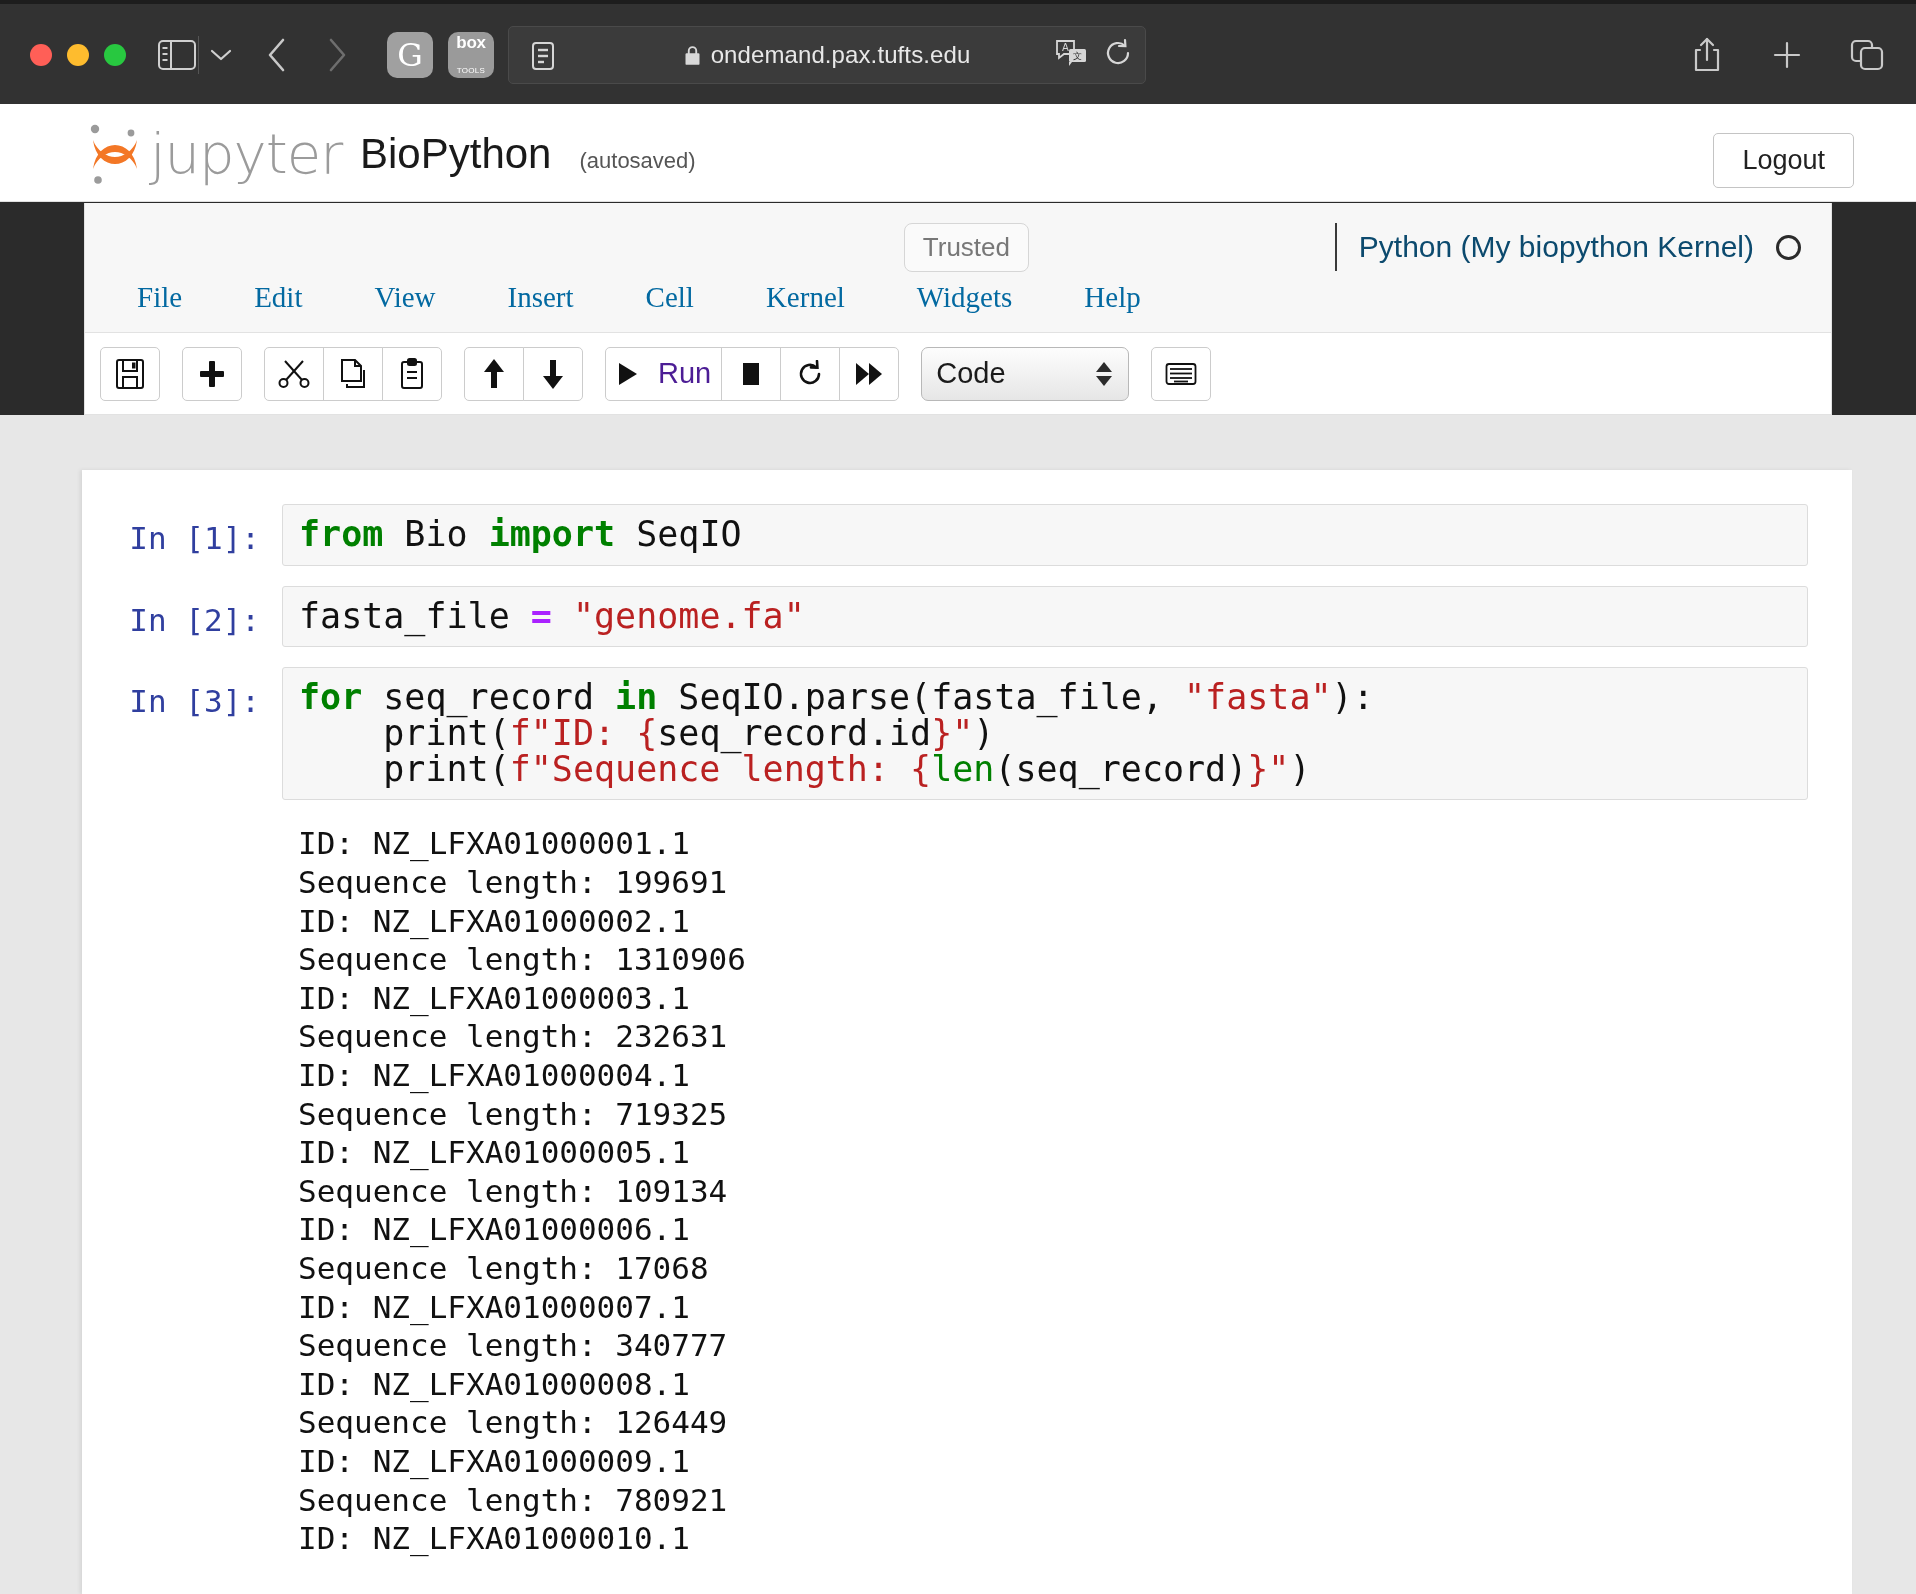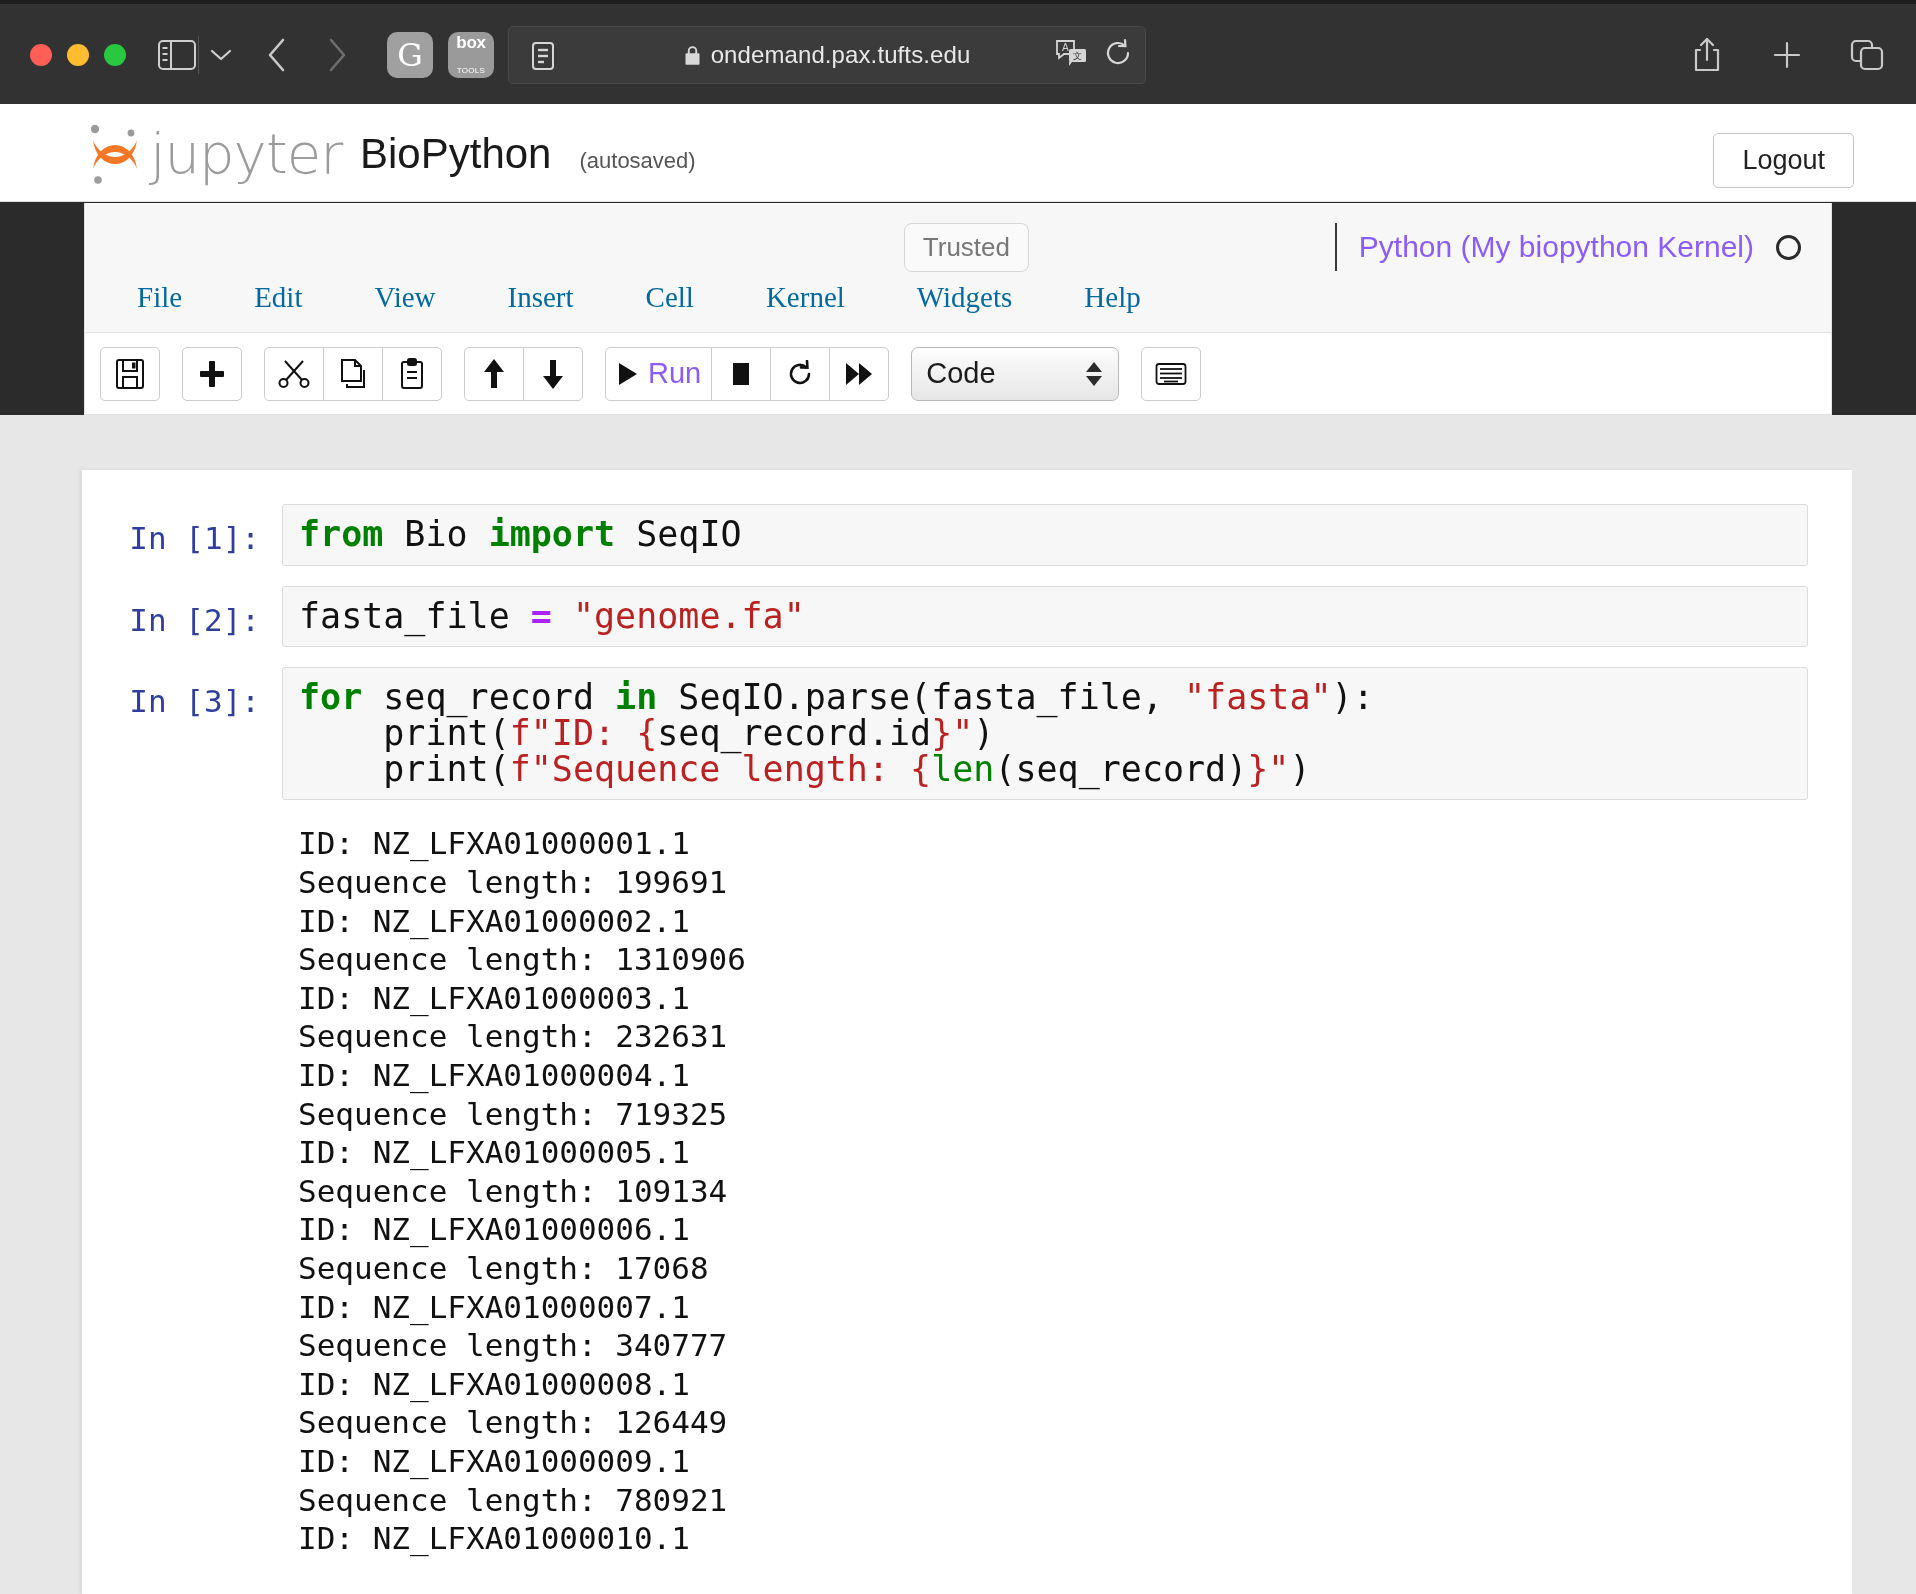--- a/index.html
+++ b/index.html
@@ -148,21 +148,21 @@
     border: 1px solid #d6d6d6; background: #fafafa; border-radius: 8px;
     font-size: 26px; color: #777;
     font-family: "Liberation Sans", sans-serif;
   }
   .kernel-ind {
     position: absolute; right: 30px; top: 20px;
     display: flex; align-items: center; gap: 22px;
   }
   .kernel-sep { width: 2px; height: 48px; background: #3a3a3a; }
   .kernel-name {
-    font-size: 30px; color: #8b5cf6;
+    font-size: 30px; color: #0c4a6e;
     font-family: "Liberation Sans", sans-serif;
   }
   .kernel-circle {
     width: 25px; height: 25px; border-radius: 50%;
     border: 3px solid #2b2b2b;
   }
   .jp-menubar {
     position: absolute; left: 16px; bottom: 10px;
     display: flex; align-items: center;
   }
@@ -189,21 +189,21 @@
     border: 1px solid #cccccc; background: #fff;
     display: flex; align-items: center; justify-content: center;
     cursor: pointer;
     margin-left: -1px;
     padding: 0 10px;
   }
   .tb-group .tb-btn:first-child { margin-left: 0; border-radius: 5px 0 0 5px; }
   .tb-group .tb-btn:last-child { border-radius: 0 5px 5px 0; }
   .tb-group .tb-btn:only-child { border-radius: 5px; }
   .tb-btn .run-label {
-    font-size: 29px; color: #8b5cf6; margin-left: 8px;
+    font-size: 29px; color: #4c1d95; margin-left: 18px;
     font-family: "Liberation Sans", sans-serif;
   }
   .tb-select {
     width: 208px; height: 54px;
     border: 1px solid #b8b8b8; border-radius: 7px;
     background: linear-gradient(#fdfdfd, #e6e6e6);
     display: flex; align-items: center;
     padding: 0 14px;
     position: relative; cursor: pointer;
     margin-right: 22px;

